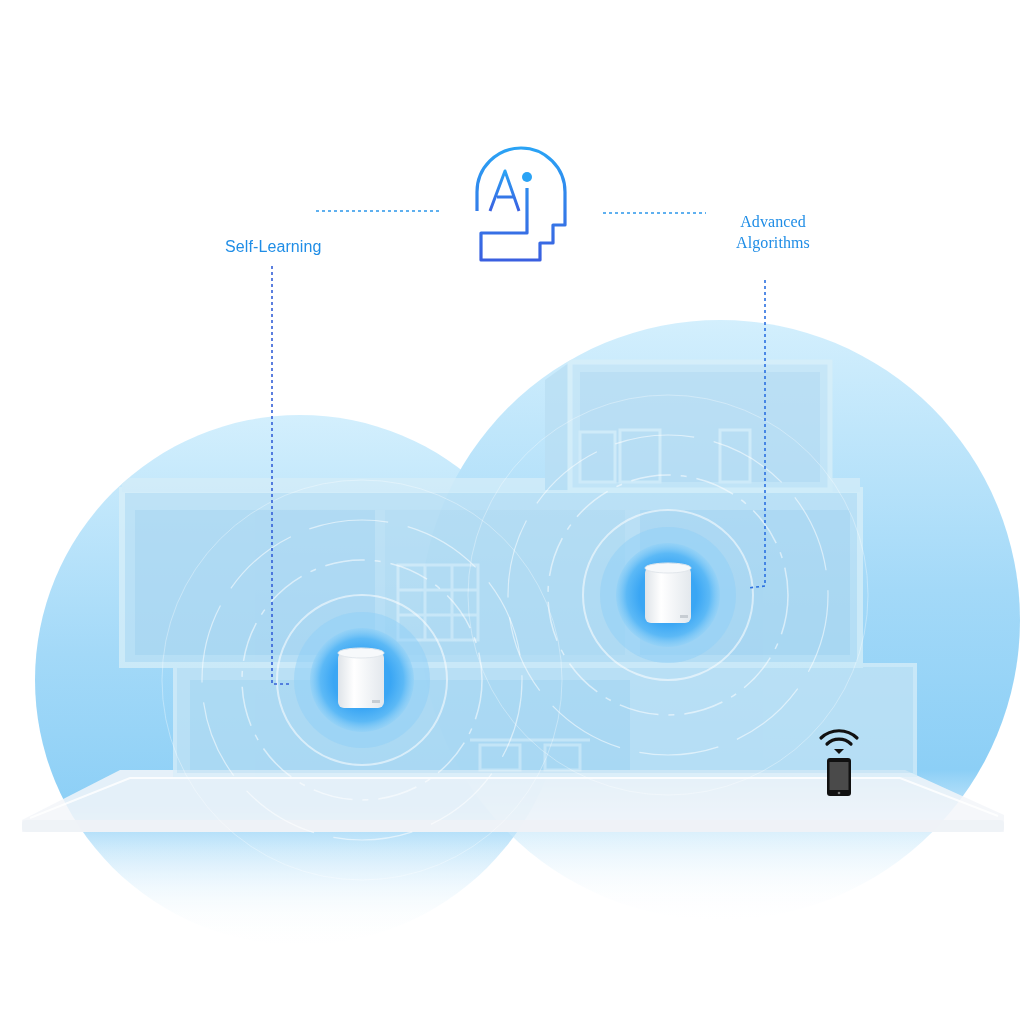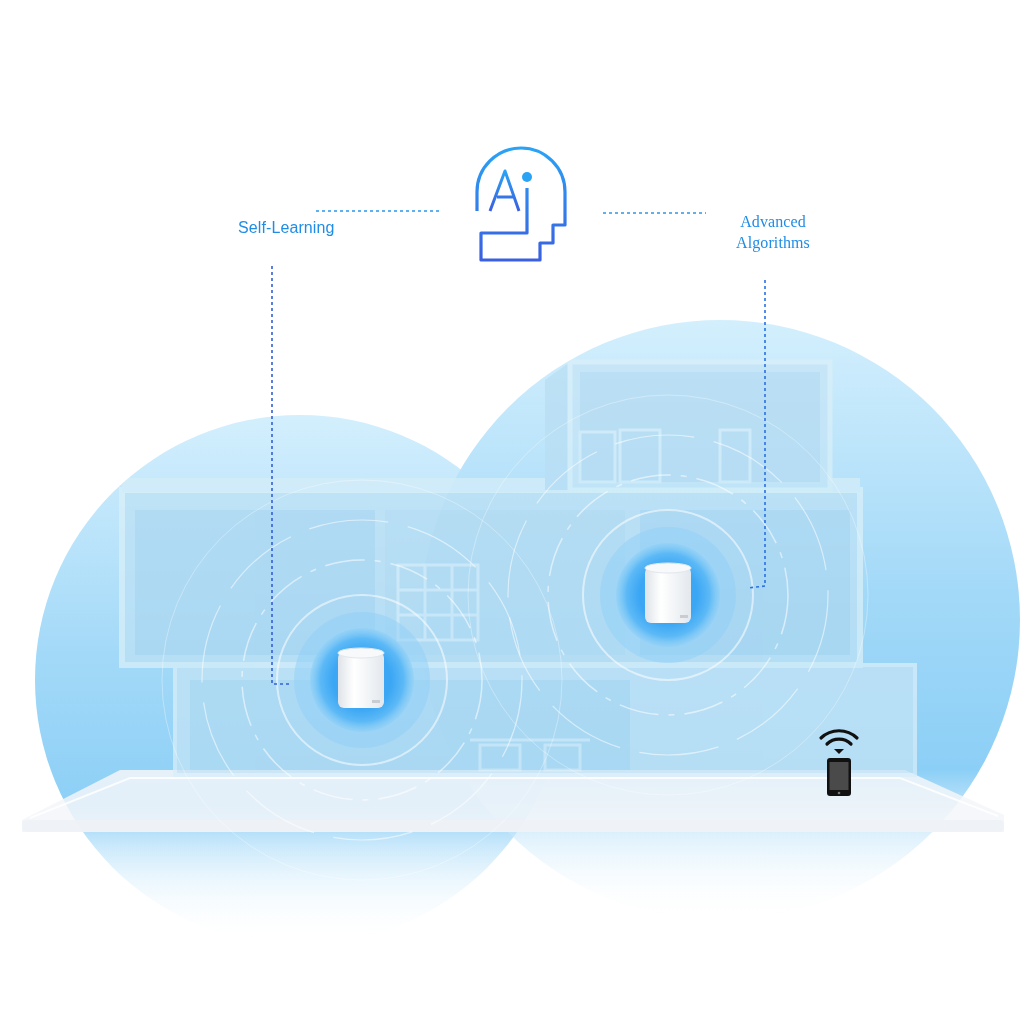--- a/index.html
+++ b/index.html
@@ -134,21 +134,21 @@
   </g>
 
   <g fill="none" stroke="url(#aiGrad)" stroke-width="3.2" stroke-linejoin="round">
     <path d="M477 211 L477 192 A44 44 0 0 1 565 192 L565 225 L553 225 L553 243 L540 243 L540 260 L481 260 L481 233 L527 233 L527 188"></path>
     <circle cx="527" cy="177" r="5" fill="#2aa3f5" stroke="none"></circle>
     <path d="M490 211 L505 171 L519 211 M497 197 L513 197" stroke-width="3"></path>
     <line x1="477" y1="211" x2="490" y2="211"></line>
   </g>
 </svg>
 
-<div class="abs label" style="left:225px; top:217px;margin-left:13px;">Self-Learning</div>
+<div class="abs label" style="left:225px; top:236px;">Self-Learning</div>
 <div class="abs label" style="left:727px; top:211px; text-align:center; width:92px;font-family:Liberation Serif, serif;">
   <div>Advanced</div>
   <div>Algorithms</div>
 </div>
 
 <div class="phone-wrap">
   <svg width="46" height="72" viewBox="0 0 46 72">
     <path d="M5 12 A26 26 0 0 1 41 12" fill="none" stroke="#111" stroke-width="3.2" stroke-linecap="round"></path>
     <path d="M11 18 A17 17 0 0 1 35 18" fill="none" stroke="#111" stroke-width="3.2" stroke-linecap="round"></path>
     <path d="M18 23 L23 28 L28 23 Z" fill="#111"></path>

